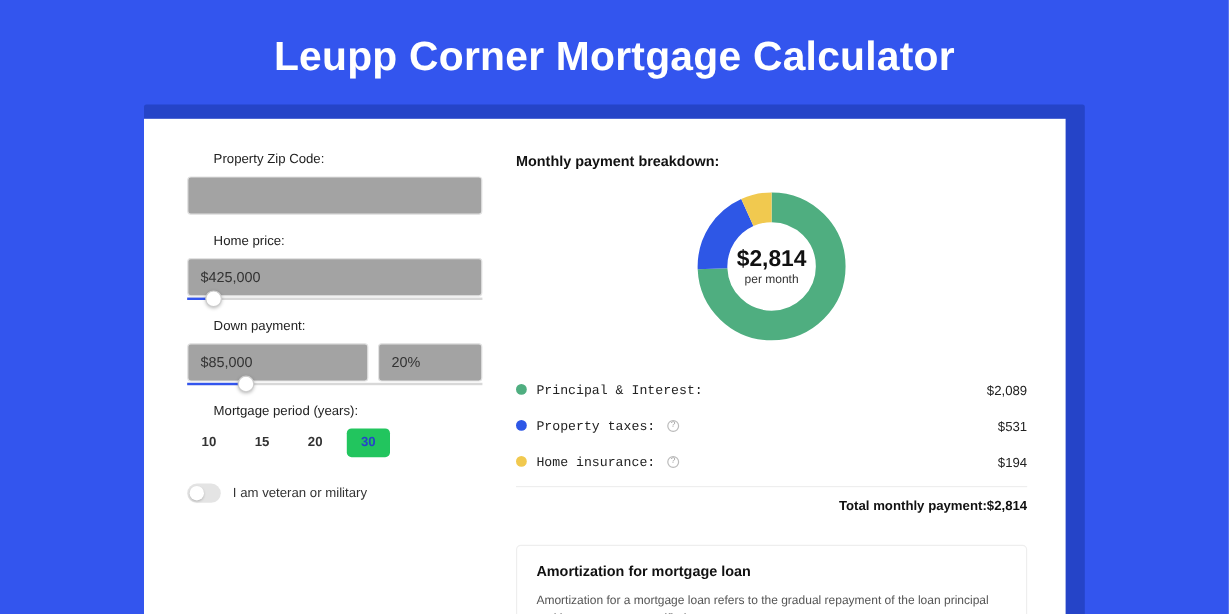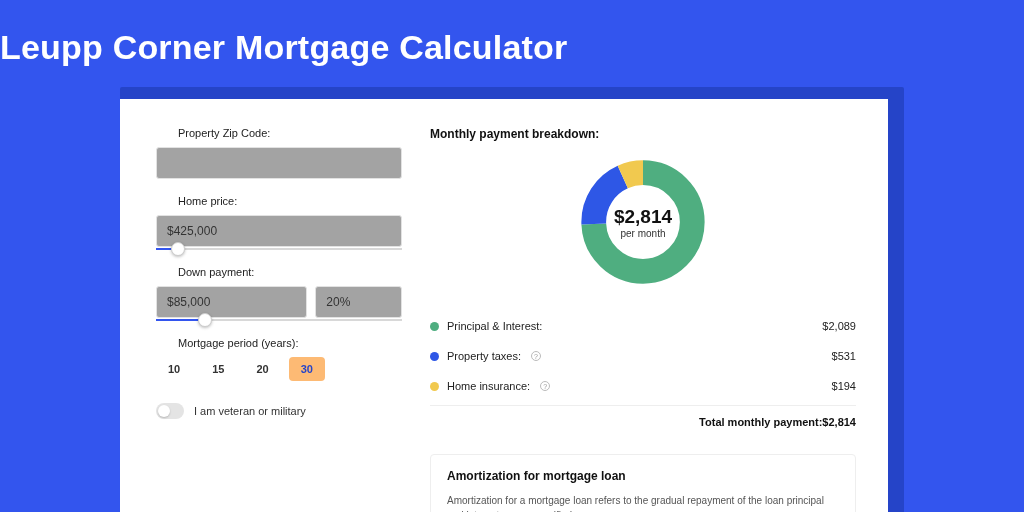--- a/index.html
+++ b/index.html
@@ -1,46 +1,46 @@
 <!DOCTYPE html>
 <html><head>
 <meta charset="utf-8">
 <style>
   * { box-sizing: border-box; margin: 0; padding: 0; }
   html, body { width: 1024px; height: 512px; overflow: hidden; font-family: -apple-system, BlinkMacSystemFont, "Segoe UI", Arial, sans-serif; }
   body { background: #3355ee; }
-  .page-title { color: #fff; font-size: 34px; font-weight: 700; letter-spacing: 0.2px; padding: 28px 0 20px; }
+  .page-title { text-align: center; color: #fff; font-size: 34px; font-weight: 700; letter-spacing: 0.2px; padding: 28px 0 20px; }
   .shadow-card { background: #2544c8; margin: 0 120px; padding-top: 12px; border-radius: 2px; }
   .card { background: #fff; margin: 0 16px 0 0; padding: 28px 32px 0 36px; display: flex; gap: 28px; height: 420px; }
   .left { width: 246px; flex-shrink: 0; }
   .right { flex: 1; }
   .lbl { font-size: 11px; color: #222; margin-bottom: 8px; display: block; padding-left: 22px; }
   .txt-input { width: 100%; height: 32px; border: 1px solid #e2e2e2; border-radius: 3px; background: #a3a3a3; font-size: 12px; padding: 0 10px; color: #333; }
   .field { margin-bottom: 16px; }
   .slider-track { width: 100%; height: 2px; background: #d8d8d8; position: relative; margin-top: 1px; }
   .slider-fill { height: 100%; background: #3355ee; position: absolute; left: 0; top: 0; }
   .slider-thumb { width: 14px; height: 14px; border-radius: 50%; background: #fff; border: 1px solid #ccc; box-shadow: 0 1px 3px rgba(0,0,0,.25); position: absolute; top: -6px; transform: translateX(-50%); }
   .row { display: flex; gap: 8px; justify-content: space-between; }
   .row .txt-input:first-child { flex: 2; }
   .row .txt-input:last-child { flex: 1; }
   .period-tabs { display: flex; gap: 8px; margin-top: 2px; }
   .period-tab { font-size: 11px; font-weight: 600; padding: 6px 12px; border-radius: 4px; cursor: pointer; color: #333; }
-  .period-tab.sel { background: #fdba74; color: #2544c8; }
+  .period-tab.sel { background: #22c55e; color: #2544c8; }
   .toggle-row { display: flex; align-items: center; gap: 10px; margin-top: 22px; font-size: 11px; color: #333; }
   .toggle { width: 28px; height: 16px; border-radius: 10px; background: #e4e4e4; position: relative; }
   .toggle::after { content: ""; width: 12px; height: 12px; border-radius: 50%; background: #fff; position: absolute; top: 2px; left: 2px; box-shadow: 0 1px 2px rgba(0,0,0,.2); }
   .breakdown-title { font-size: 12px; font-weight: 700; margin-bottom: 16px; color: #111; }
   .donut-wrap { text-align: center; margin: 0 auto 24px; }
   .donut { position: relative; width: 130px; height: 130px; margin: 0 auto; }
   .donut svg { width: 130px; height: 130px; transform: rotate(-90deg); }
   .donut-center { position: absolute; inset: 0; display: flex; flex-direction: column; align-items: center; justify-content: center; }
   .donut-amount { font-size: 19px; font-weight: 700; color: #111; }
   .donut-label { font-size: 10px; color: #333; }
   .legend-row { display: flex; align-items: center; justify-content: space-between; font-size: 11px; color: #222; padding: 9px 0; }
-  .legend-left { display: flex; align-items: center; gap: 8px; }
+  .legend-left { display: flex; gap: 8px; font-family: Liberation Mono, monospace; }
   .dot { width: 9px; height: 9px; border-radius: 50%; display: inline-block; }
   .info-icon { width: 10px; height: 10px; border-radius: 50%; border: 1px solid #bbb; display: inline-flex; align-items: center; justify-content: center; font-size: 7px; color: #999; margin-left: 2px; }
   .legend-val { font-weight: 400; }
   .total-row { border-top: 1px solid #eee; padding: 10px 0; display: flex; justify-content: flex-end; font-size: 11px; font-weight: 700; color: #111; margin-top: 4px; }
   .amort-box { border: 1px solid #eee; border-radius: 4px; padding: 14px 16px 0; margin-top: 16px; }
   .amort-title { font-size: 12px; font-weight: 700; margin-bottom: 10px; color: #111; }
   .amort-text { font-size: 10px; color: #555; line-height: 1.5; }
 </style>
 </head>
 <body>

